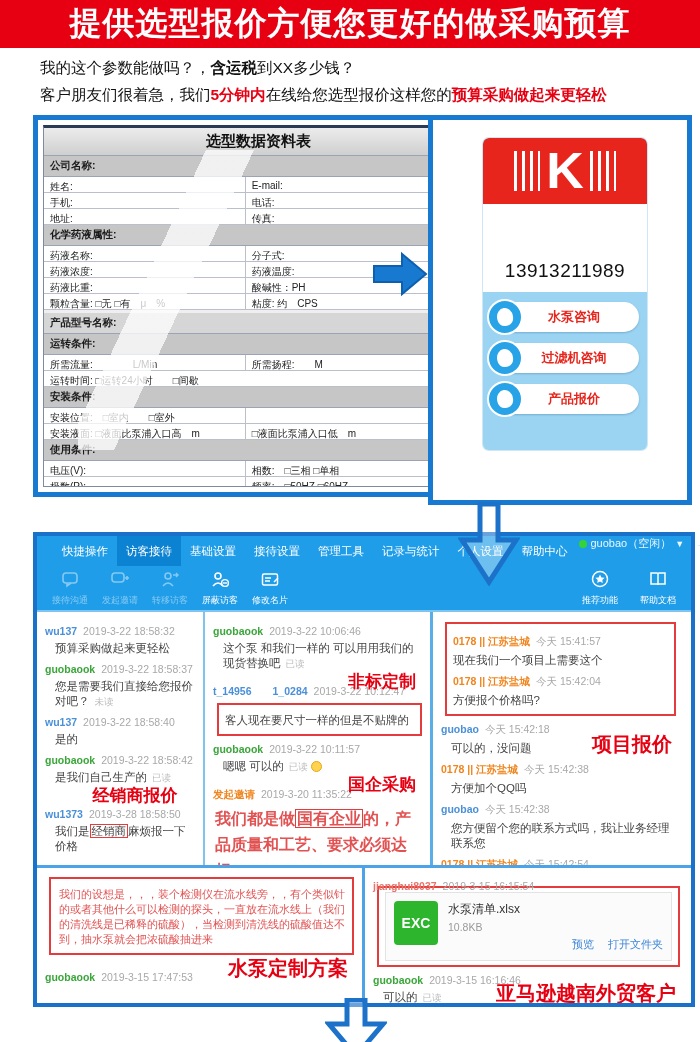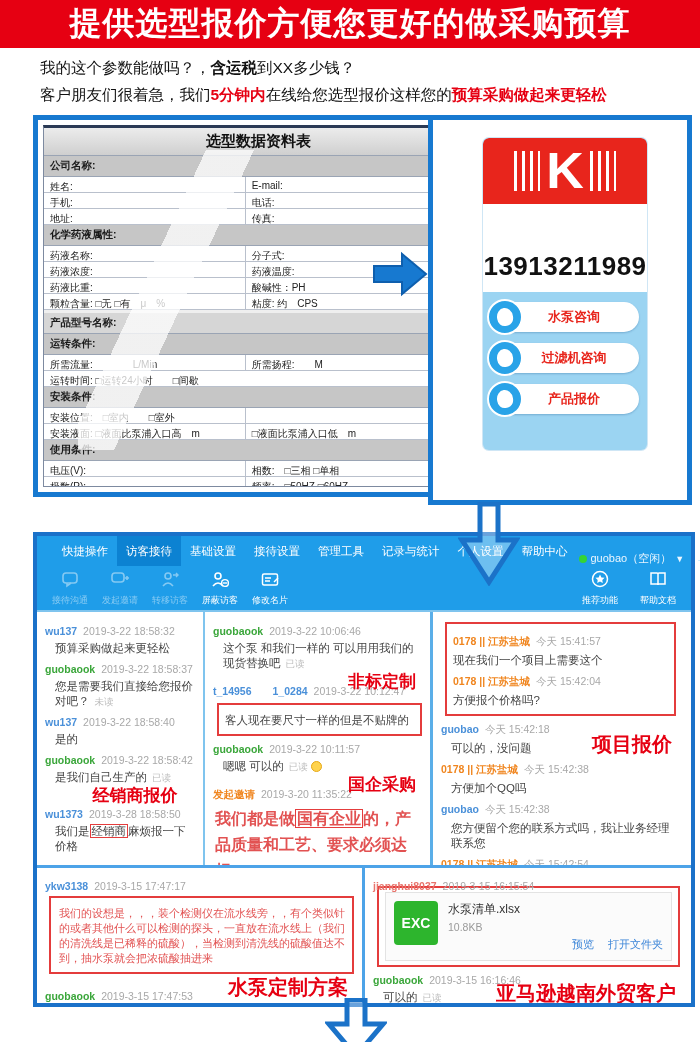--- a/index.html
+++ b/index.html
@@ -44,35 +44,35 @@
   .k-panel { position:absolute; left:428px; top:115px; width:264px; height:390px;
              border:5px solid #1779d0; background:#fff; }
   .k-card { position:absolute; left:50px; top:18px; width:164px; height:312px; background:#9bd4f2;
             border-radius:6px; overflow:hidden; box-shadow:0 0 0 1px #cfe6f5; }
   .k-logo { height:66px; background:#e8251c; border-radius:6px 6px 0 0; display:flex;
             align-items:center; justify-content:center; gap:6px; }
   .k-bars { width:26px; height:40px;
             background:repeating-linear-gradient(90deg,#fff 0 3px,transparent 3px 8px); }
   .k-letter { color:#fff; font-size:52px; font-weight:900; line-height:1; transform:scaleY(.95); }
   .k-phone-wrap { background:#fff; height:88px; display:flex; align-items:flex-end; justify-content:center; padding-bottom:10px; }
-  .k-phone { font-size:26px; font-weight:bold; color:#111; letter-spacing:.5px; }
+  .k-phone { font-size:19px; font-weight:normal; color:#111; letter-spacing:.5px; }
   .k-buttons { padding:10px 8px; display:flex; flex-direction:column; gap:11px; }
   .k-pill { position:relative; background:#fff; border-radius:16px; height:30px; display:flex;
             align-items:center; justify-content:center; box-shadow:0 1px 2px rgba(0,60,120,.25); cursor:pointer; }
   .k-pill-label { color:#e8251c; font-weight:bold; font-size:13px; margin-left:18px; }
   .k-qq { position:absolute; left:-4px; top:-3px; width:36px; height:36px; background:#29a3e8;
           border:2px solid #fff; border-radius:50%; display:flex; align-items:center; justify-content:center; }
   .k-qq-body { width:16px; height:18px; background:#fff; border-radius:50% 50% 45% 45%; transform:rotate(-8deg); }
   .k-caption { position:absolute; left:0; bottom:10px; width:100%; text-align:center;
                font-size:17px; font-weight:bold; color:#000; }
 
   
   .chat { position:absolute; left:33px; top:532px; width:662px; height:475px;
           border:4px solid #1a71c9; background:#fff; display:flex; flex-direction:column; }
-  .c-header { background:#1f9de9; height:30px; display:flex; align-items:flex-end; padding:0 8px; gap:2px; }
+  .c-header { background:#1f9de9; height:30px; display:flex; align-items:flex-start; padding:0 8px; gap:2px; }
   .c-logo { width:18px; height:18px; background:#fff; border-radius:4px; margin-right:6px; position:relative; overflow:hidden; }
   .c-logo::after { content:""; position:absolute; left:2px; top:3px; width:14px; height:12px;
                    background:linear-gradient(135deg,#f5a623 0 40%, #36b34a 40% 70%, #1f9de9 70%);
                    clip-path:polygon(0 100%, 50% 0, 100% 100%); }
   .c-menu { display:flex; height:30px; }
   .c-menu-item { color:#fff; font-size:11.5px; padding:0 9px; display:flex; align-items:center; cursor:pointer; white-space:nowrap; }
   .c-menu-item.active { background:#0c82d2; }
   .c-right { margin-left:auto; display:flex; align-items:center; gap:6px; }
   .c-status { color:#eaf6ff; font-size:11px; display:flex; align-items:center; gap:4px; cursor:pointer; white-space:nowrap; }
   .c-dot { width:8px; height:8px; border-radius:50%; background:#35d435; display:inline-block; }
@@ -369,21 +369,20 @@
         <div class="mline"><span class="mtext">可以的，没问题</span><span class="side-annot">项目报价</span></div>
         <div class="nline"><span class="nm orange">0178 || 江苏盐城</span><span class="tm">今天 15:42:38</span></div>
         <div class="mline"><span class="mtext">方便加个QQ吗</span></div>
         <div class="nline"><span class="nm blue">guobao</span><span class="tm">今天 15:42:38</span></div>
         <div class="mline"><span class="mtext">您方便留个您的联系方式吗，我让业务经理联系您</span></div>
         <div class="nline"><span class="nm orange">0178 || 江苏盐城</span><span class="tm">今天 15:42:54</span></div>
       </div>
   </div>
   <div class="c-bottom">
     <div class="b-panel b-left" id="bp0">
-        <div class="nline"><span class="nm blue">ykw3138</span><span class="tm">2019-3-15 17:47:17</span></div>
         <div class="redbox big-red">
           <div class="mline" style="font-size: 11px; line-height: 15px; font-weight: normal;">我们的设想是，，，装个检测仪在流水线旁，，有个类似针的或者其他什么可以检测的探头，一直放在流水线上（我们的清洗线是已稀释的硫酸），当检测到清洗线的硫酸值达不到，抽水泵就会把浓硫酸抽进来</div>
         </div>
         <div class="annot a-right a-big">水泵定制方案</div>
         <div class="nline"><span class="nm green">guobaook</span><span class="tm">2019-3-15 17:47:53</span></div>
       </div>
     <div class="b-panel b-right" id="bp1">
         <div class="nline"><span class="nm pink">jianghui8037</span><span class="tm">2019-3-15 16:15:54</span></div>
         <div class="redbox" style="margin-top: -6px;">
           <div class="filecard">

